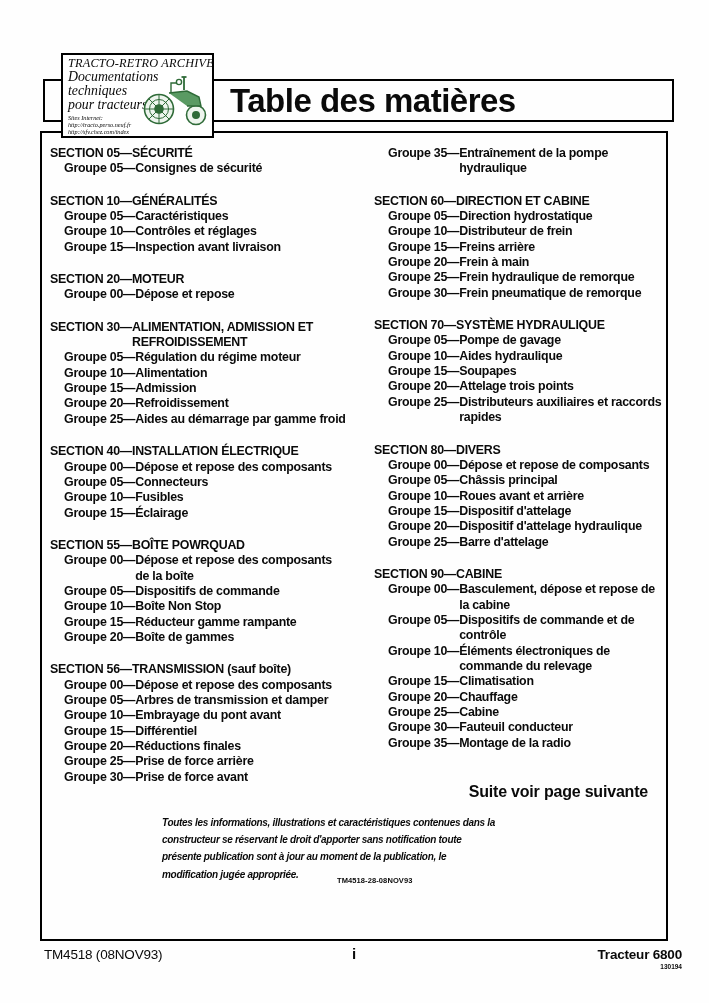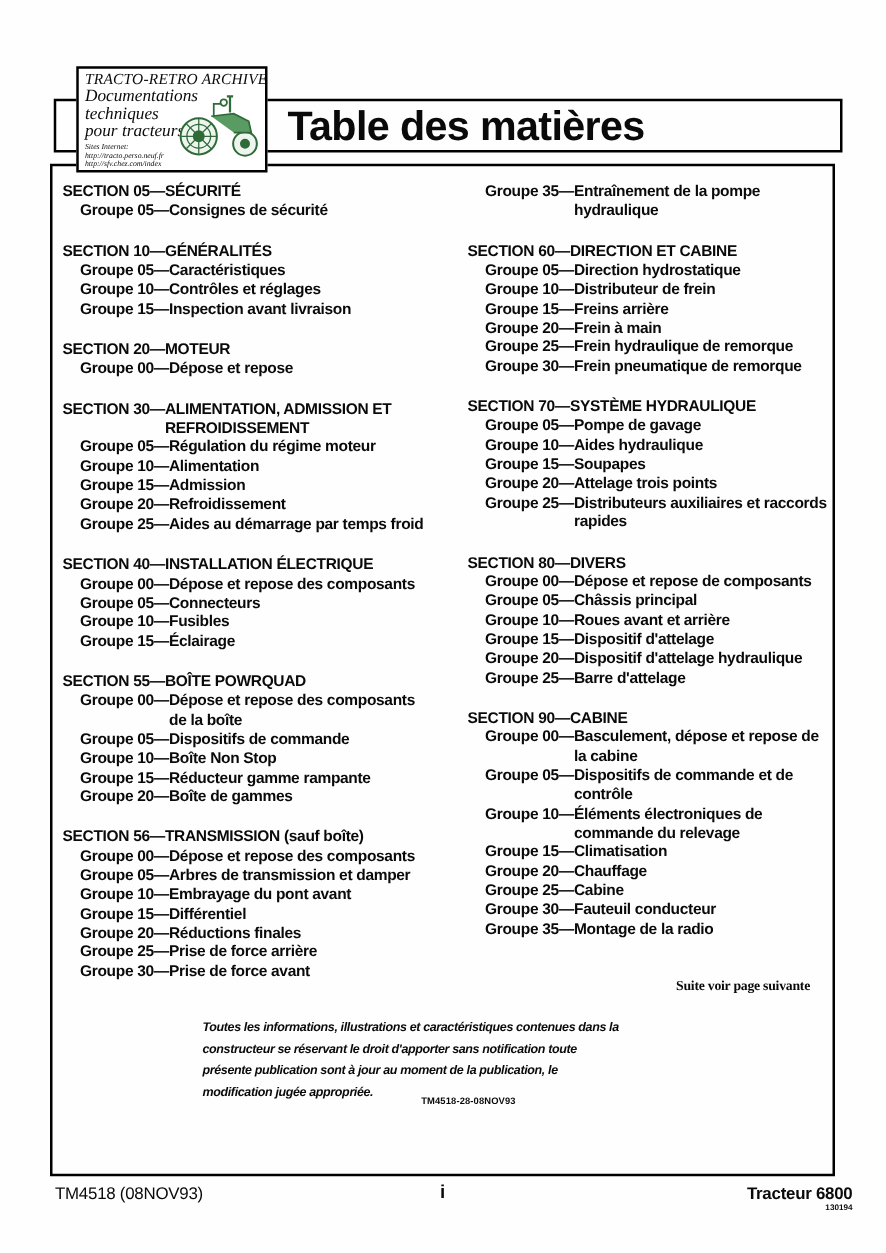--- a/index.html
+++ b/index.html
@@ -37,21 +37,21 @@
   .col{position:absolute;top:13px;}
   .col[data-col="0"]{left:8px;width:320px;}
   .col[data-col="1"]{left:332px;width:302px;}
   .toc-section{margin-bottom:17px;font-size:12.4px;font-weight:700;line-height:15.35px;letter-spacing:-.25px;}
   .row{display:flex;}
   .grp-row{padding-left:14px;}
   .lab{white-space:pre;flex:0 0 auto;}
   .txt{flex:1 1 auto;min-width:0;}
   .txt .line{white-space:nowrap;}
   .suite{
-    position:absolute;right:18px;top:650px;font-size:11px;font-weight:700;letter-spacing:-.2px;font-family:Liberation Serif, serif;
+    position:absolute;right:18px;top:650px;font-size:16px;font-weight:700;letter-spacing:-.2px;
   }
   .disclaimer{
     position:absolute;left:120px;top:681px;width:440px;
     font-style:italic;font-weight:700;font-size:10px;line-height:17.2px;letter-spacing:-.3px;
   }
   .disclaimer .line{white-space:nowrap;}
   .pub-code{position:absolute;left:295px;top:743px;font-size:7.5px;font-weight:700;letter-spacing:.1px;}
   
   .footer-left{position:absolute;left:44px;top:947px;font-size:13.5px;font-weight:400;letter-spacing:-.2px;}
   .footer-page{position:absolute;left:352px;top:945px;font-size:15px;font-weight:700;}
@@ -179,21 +179,21 @@
           </div>
           <div class="row grp-row">
             <span class="lab">Groupe 20—</span>
             <div class="txt">
               <div class="line">Refroidissement</div>
             </div>
           </div>
           <div class="row grp-row">
             <span class="lab">Groupe 25—</span>
             <div class="txt">
-              <div class="line">Aides au démarrage par temps froid</div>
+              <div class="line">Aides au démarrage par gamme froid</div>
             </div>
           </div>
         </div>
         <div class="toc-section">
           <div class="row sec-row">
             <span class="lab">SECTION 40—</span>
             <div class="txt">
               <div class="line">INSTALLATION ÉLECTRIQUE</div>
             </div>
           </div>

